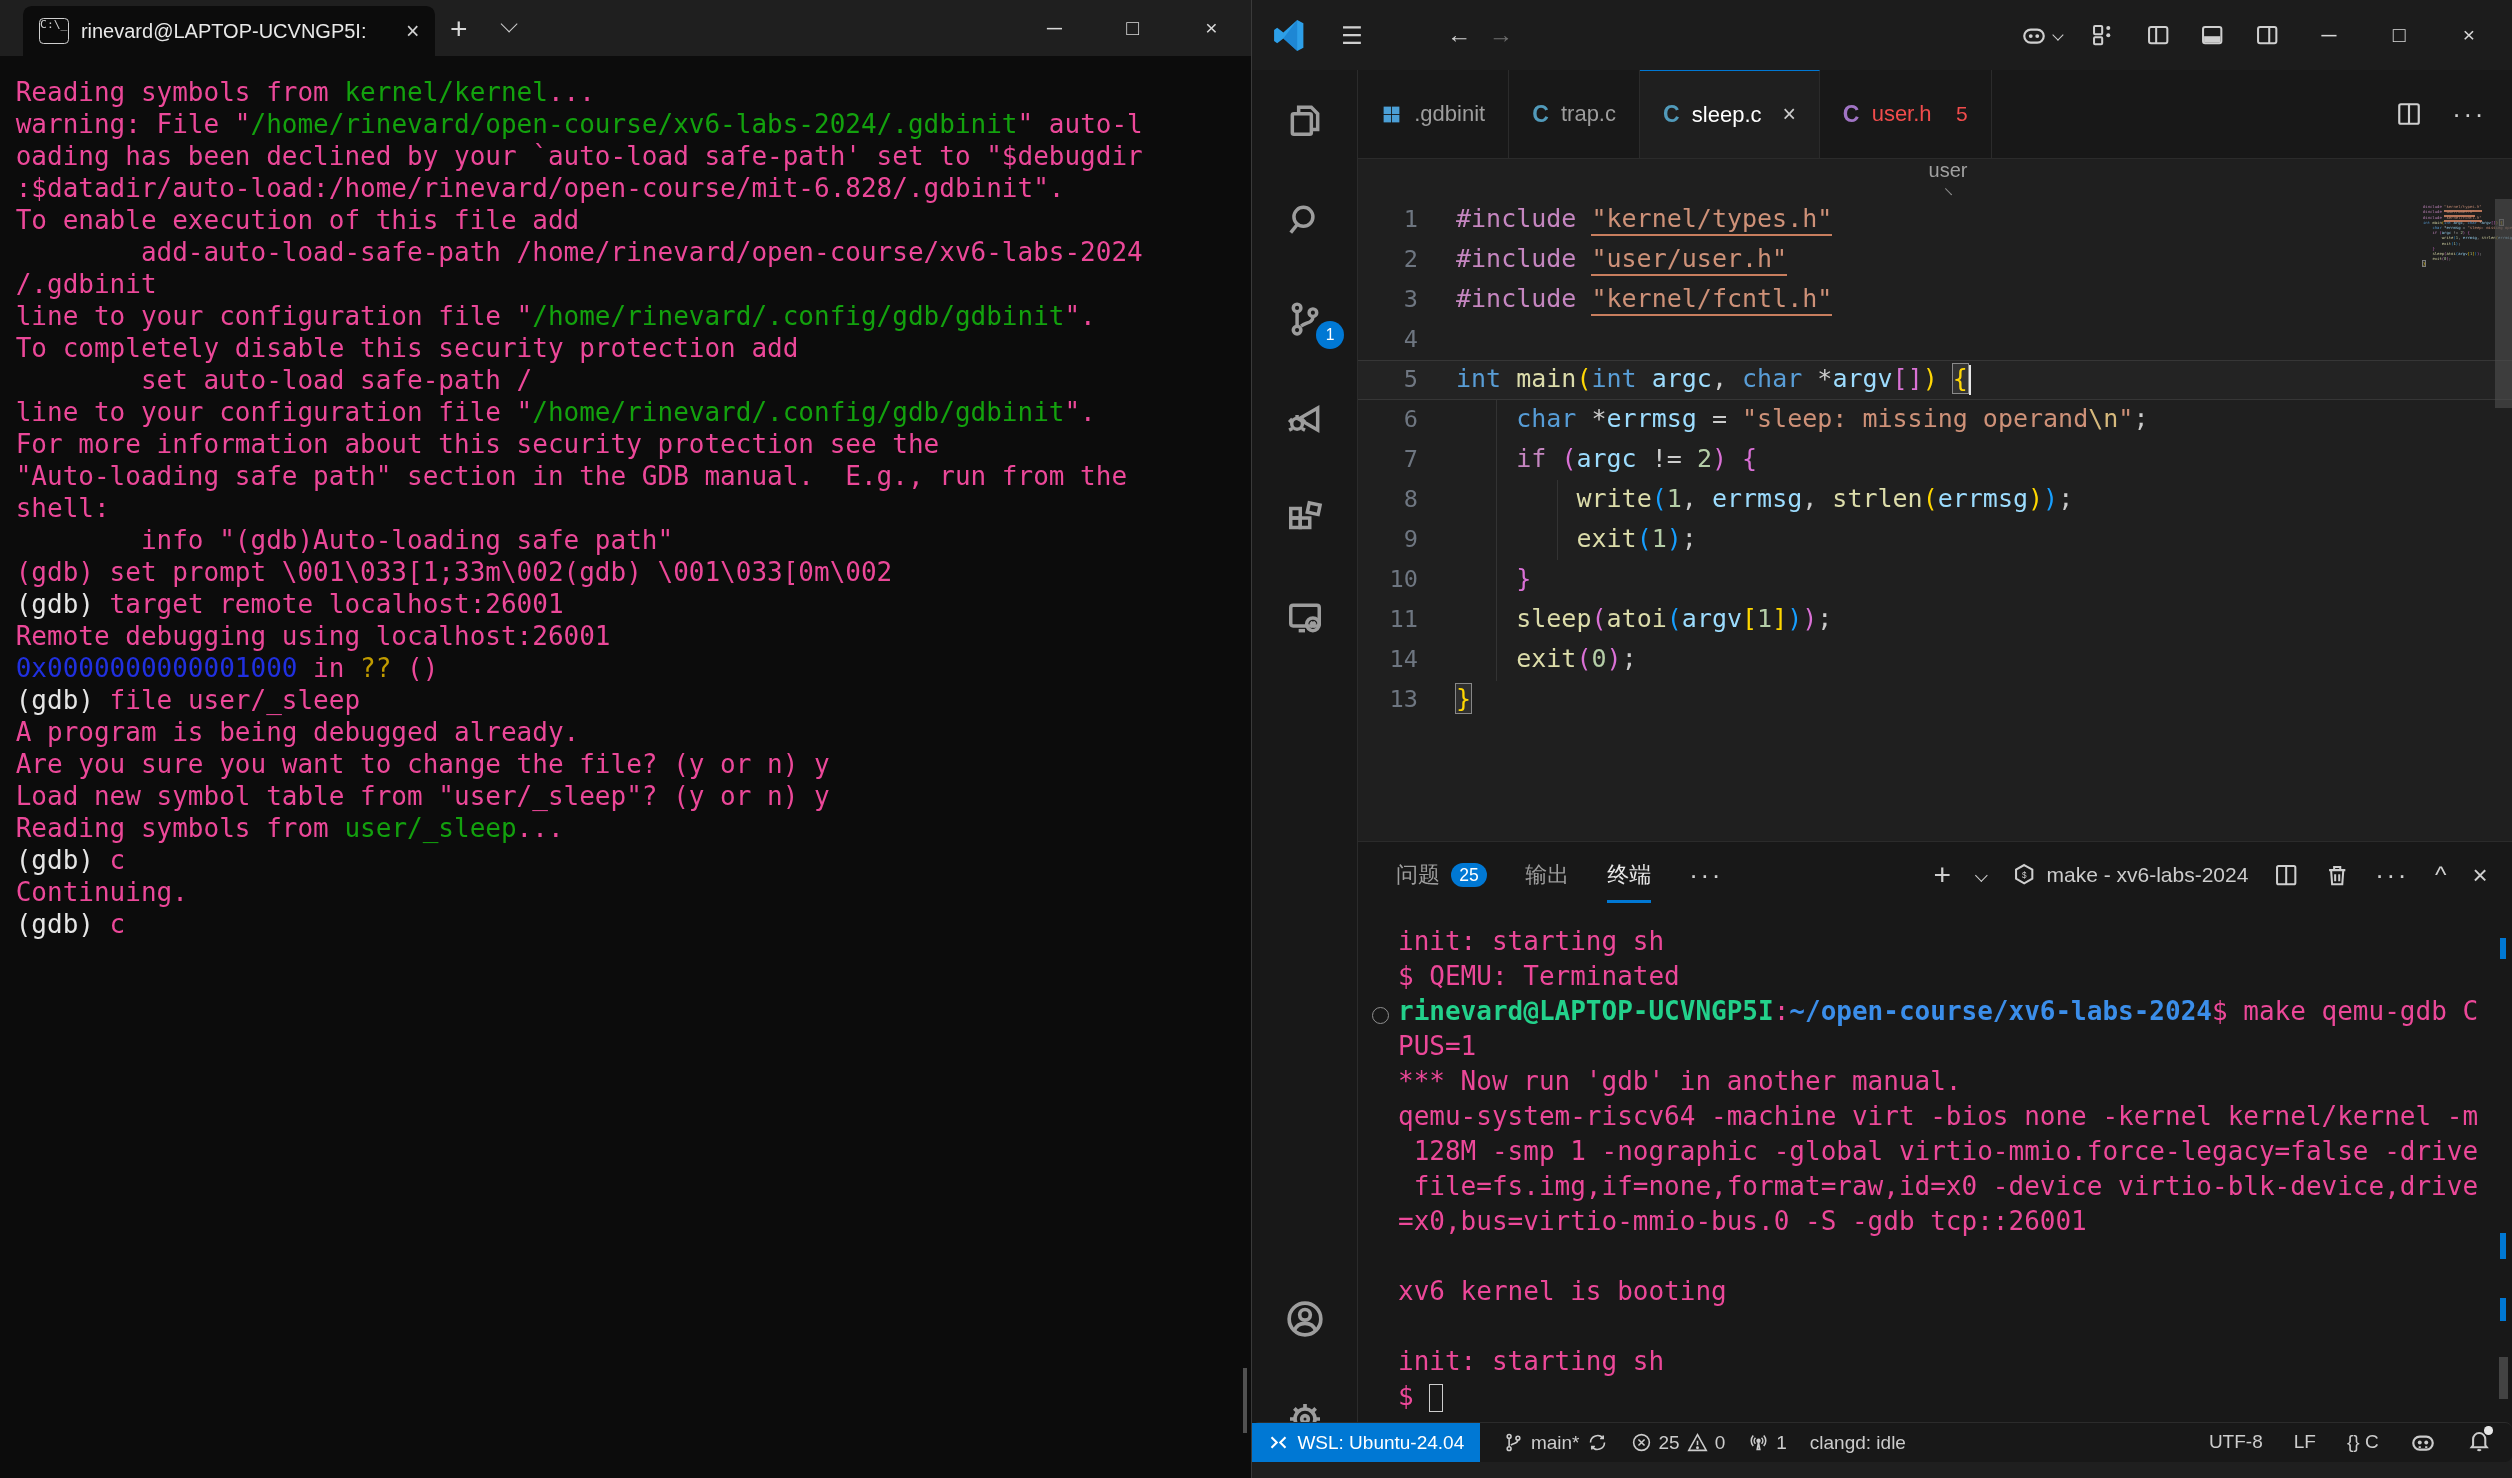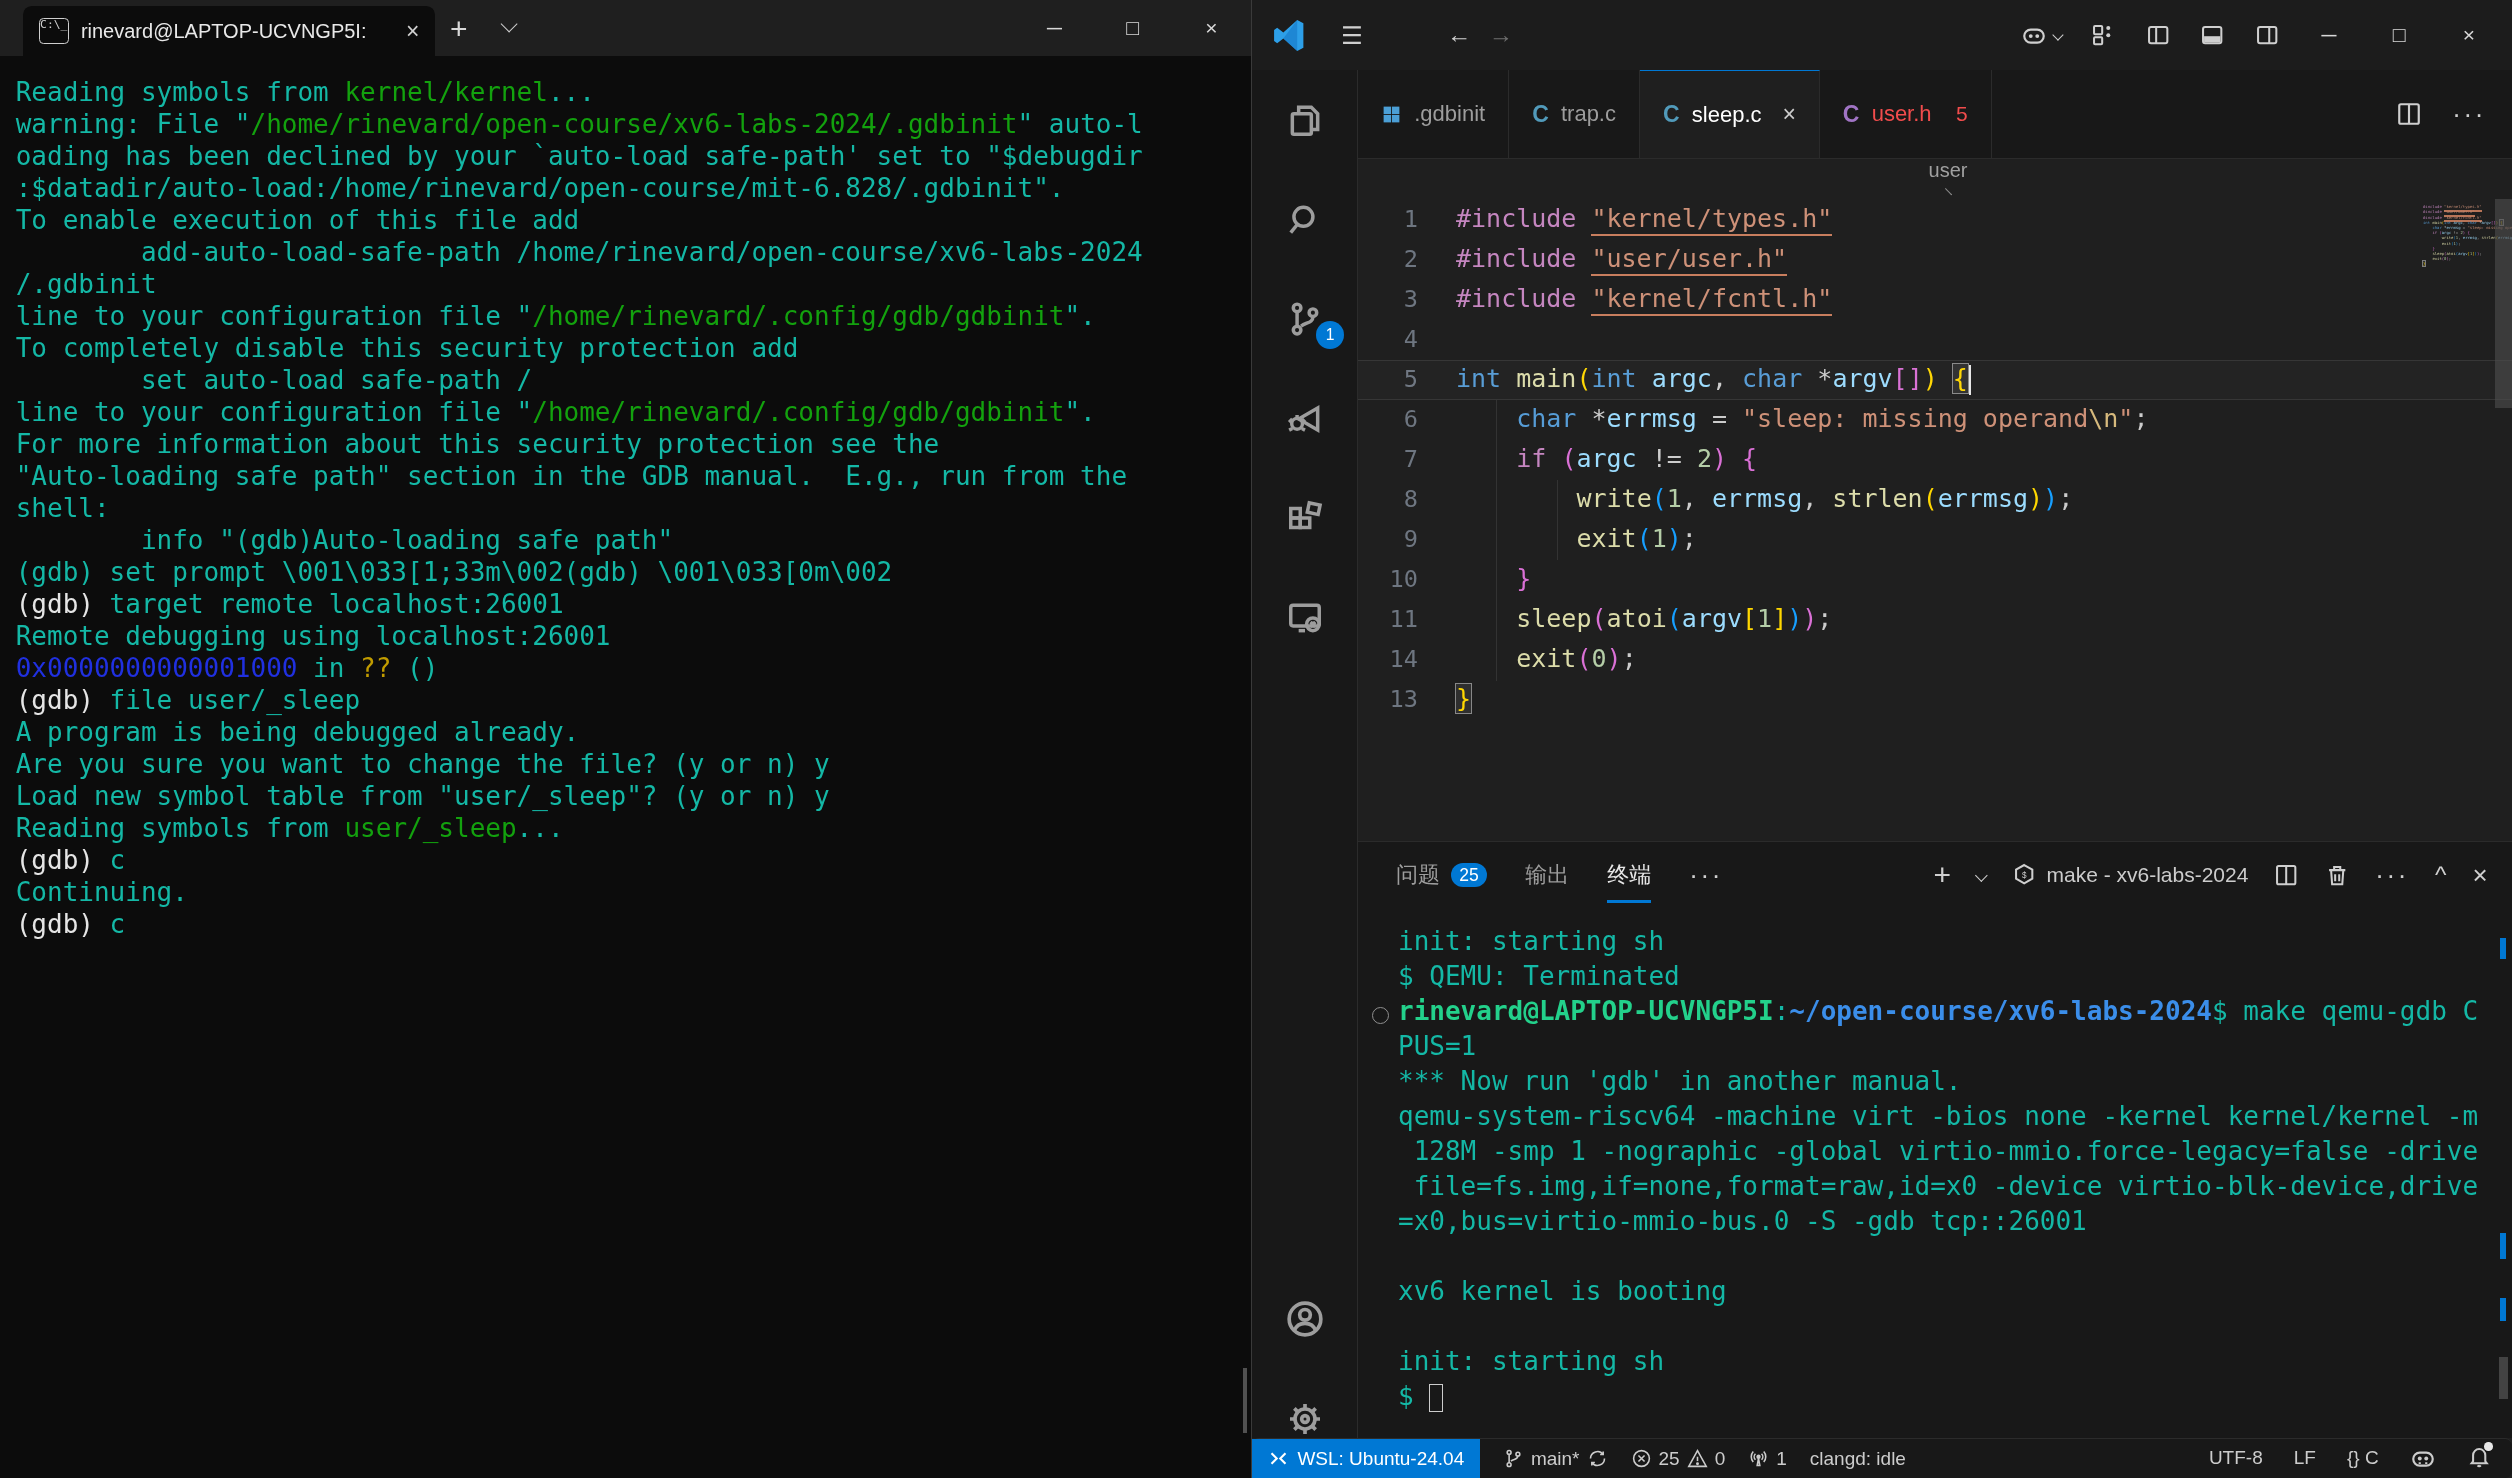--- a/index.html
+++ b/index.html
@@ -21,21 +21,21 @@
             justify-content:center; color:#d8d8d8; font-size:21px; }
   #wt-new { position:absolute; left:450px; top:12.2px; color:#d8d8d8; font-size:30px; font-weight:200; }
   #wt-drop { position:absolute; left:503px; top:17.5px; }
   .chev { width:12.2px; height:12.2px; border-right:1.7px solid #cfcfcf; border-bottom:1.7px solid #cfcfcf;
           transform:rotate(45deg); display:inline-block; }
   #wt-body { position:absolute; left:15.7px; top:77px; right:17.5px; bottom:0;
              font-family:"DejaVu Sans Mono", monospace; font-size:26px; }
   #wt-body .tl { height:32px; white-space:pre; }
   #wt-scroll { position:absolute; right:4.4px; top:1368px; width:3.5px; height:65px; background:#8a8a8a; opacity:.55; }
 
-  .fg{color:#14b8a6} .grn{color:#13A10E} .yel{color:#e5e5e5} .blu{color:#2030E0} .gold{color:#C19C00}
+  .fg{color:#ec4899} .grn{color:#13A10E} .yel{color:#e5e5e5} .blu{color:#2030E0} .gold{color:#C19C00}
   .ugrn{color:#23D18B; font-weight:bold} .ublu{color:#3B8EEA; font-weight:bold}
 
   
   #vsc { position:absolute; left:1251px; top:0; width:1261px; height:1478px; background:#1f1f1f;
          border-left:0.9px solid #3a3a3a; }
   #vs-titlebar { position:absolute; left:0; top:0; width:100%; height:70px; background:#1c1c1c;
                  display:flex; align-items:center; }
   .tb-ico { color:#cfcfcf; font-size:24.4px; margin-left:33px; }
   #vs-search { position:absolute; left:340px; top:10.5px; width:349px; height:47px; background:#252526;
                border:0.9px solid #4d4d4d; border-radius:8.7px; color:#cccccc; font-size:21px;
@@ -103,21 +103,21 @@
   #vterm { position:absolute; left:40px; top:84px; right:26px; bottom:8.7px;
            font-family:"DejaVu Sans Mono",monospace; font-size:26px; }
   #vterm .tl { height:35px; white-space:pre; position:relative; }
   #vterm .tl.deco:before { content:""; position:absolute; left:-26px; top:10.5px; width:15px; height:15px;
                            border:1.7px solid #8f8f8f; border-radius:50%; }
   .hollow { display:inline-block; width:14px; height:28px; border:1.7px solid #cccccc; vertical-align:middle; }
   .smark { position:absolute; right:6.1px; width:6.1px; background:#0078d4; }
   #pt-thumb { position:absolute; right:4.4px; top:515px; width:8.7px; height:42px; background:#555; opacity:.7; }
 
   
-  #statusbar { position:absolute; left:0; bottom:0; width:100%; height:40px; background:#181818;
+  #statusbar { position:absolute; left:0; bottom:16px; width:100%; height:40px; background:#181818;
                border-top:0.9px solid #2b2b2b; display:flex; align-items:center; color:#cccccc; font-size:19px;border-radius:7px; }
   #sb-remote { height:100%; background:#0078d4; color:#fff; display:flex; align-items:center;
                gap:8.7px; padding:0 15.7px; font-size:19px; }
   .sb-item { display:flex; align-items:center; gap:7px; margin-left:23px; white-space:nowrap; }
   .sb-item svg { stroke:#cccccc; fill:none; stroke-width:1.8; }
   #sb-right { margin-left:auto; display:flex; align-items:center; gap:31px; padding-right:21px; }
   .dot { position:absolute; width:8.7px; height:8.7px; border-radius:50%; background:#e7e7e7; }
 </style>
 </head>
 <body>

